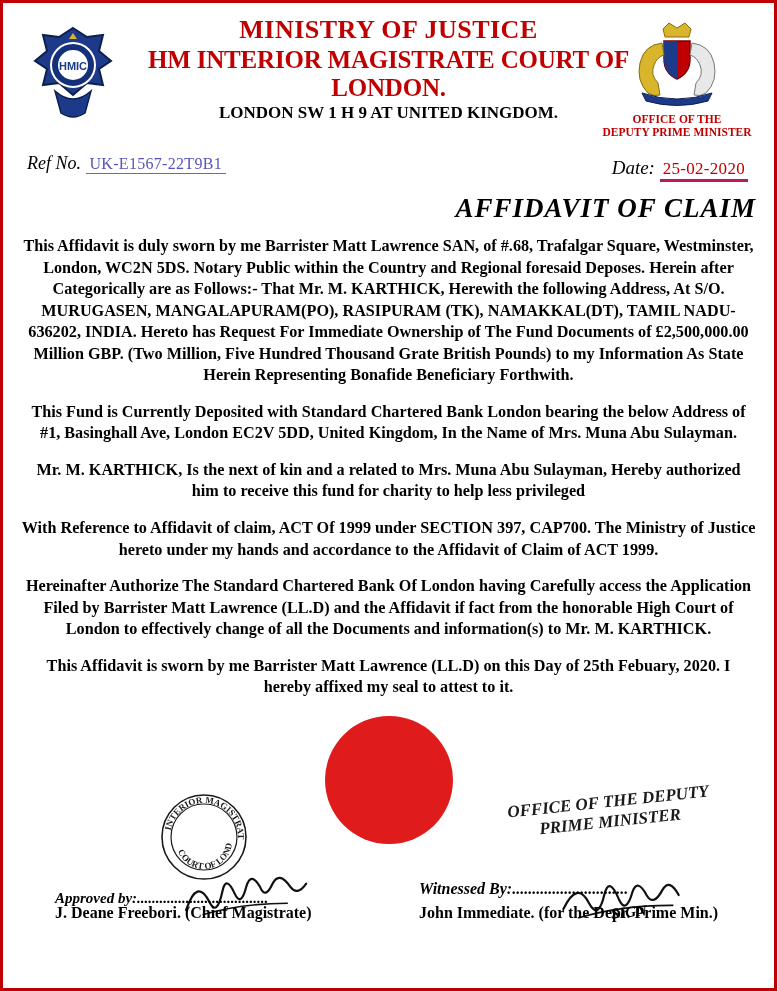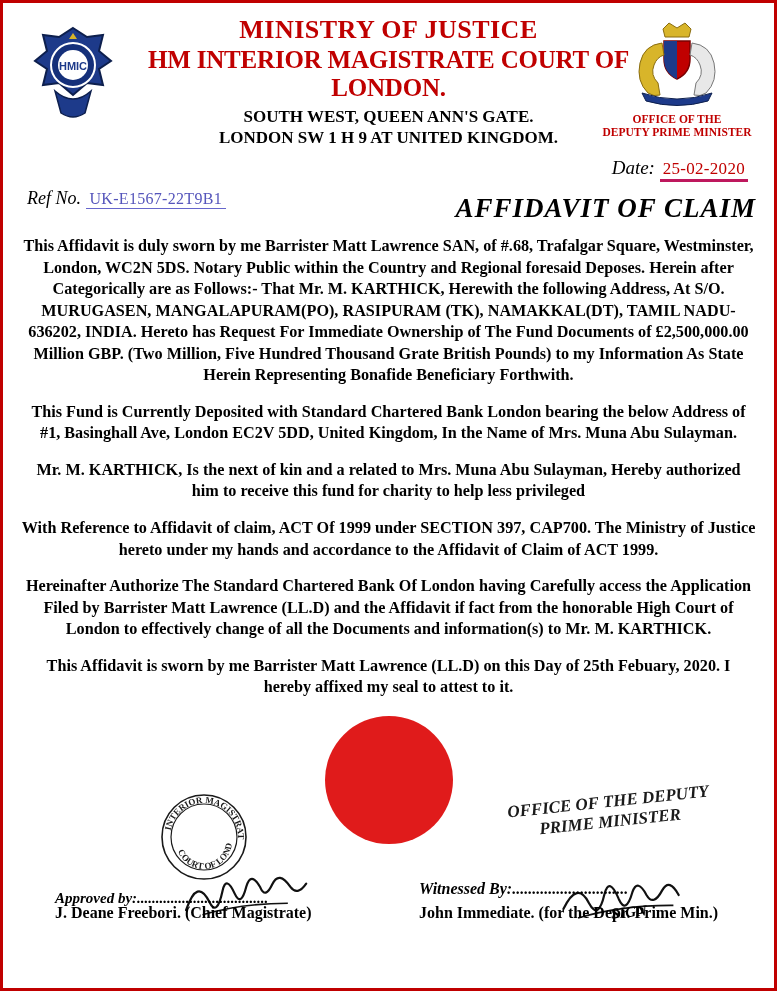--- a/index.html
+++ b/index.html
@@ -101,21 +101,20 @@
     height: 40px;
     margin-top: 6px;
   }
   .refno {
     position: absolute;
     left: 6px;
     top: 4px;
     font-size: 18px;
     font-style: italic;
     color: #000;
-    margin-top: 35px;
   }
   .refno .val {
     color: #5555bb;
     font-size: 16px;
     border-bottom: 1px solid #6666cc;
     padding: 0 4px 1px 4px;
     font-style: normal;
     letter-spacing: 0.3px;
   }
   .datebox {
@@ -264,21 +263,20 @@
         <circle cx="48" cy="40" r="15" fill="#ffffff"></circle>
         <text x="48" y="45" text-anchor="middle" font-family="Liberation Sans, sans-serif" font-size="11" font-weight="bold" fill="#1d3a8a">HMIC</text>
         <path d="M30 66 q18 16 36 0 l-6 22 q-12 8 -24 0 Z" fill="#1d3a8a" stroke="#0d1f4d" stroke-width="1.5"></path>
         <path d="M48 8 l4 6 h-8 Z" fill="#d8b52a"></path>
       </svg>
     </div>
 
     <div class="header-center">
       <div class="ministry">MINISTRY OF JUSTICE</div>
       <div class="court">HM INTERIOR MAGISTRATE COURT OF LONDON.</div>
-      <div class="addr1">SOUTH WEST, QUEEN ANN'S GATE.</div>
       <div class="addr2">LONDON SW 1 H 9 AT UNITED KINGDOM.</div>
     </div>
 
     <div class="crest-right">
       <svg width="122" height="92" viewBox="0 0 122 92">
 
         <path d="M47 10 l6 -6 l8 5 l8 -5 l6 6 l-2 8 h-24 Z" fill="#d8b52a" stroke="#8a6d10" stroke-width="1"></path>
 
         <path d="M48 22 h26 v18 q0 14 -13 20 q-13 -6 -13 -20 Z" fill="#c00000" stroke="#7a0000" stroke-width="1.5"></path>
         <path d="M48 22 h13 v38 q-13 -6 -13 -20 Z" fill="#1d3a8a"></path>

